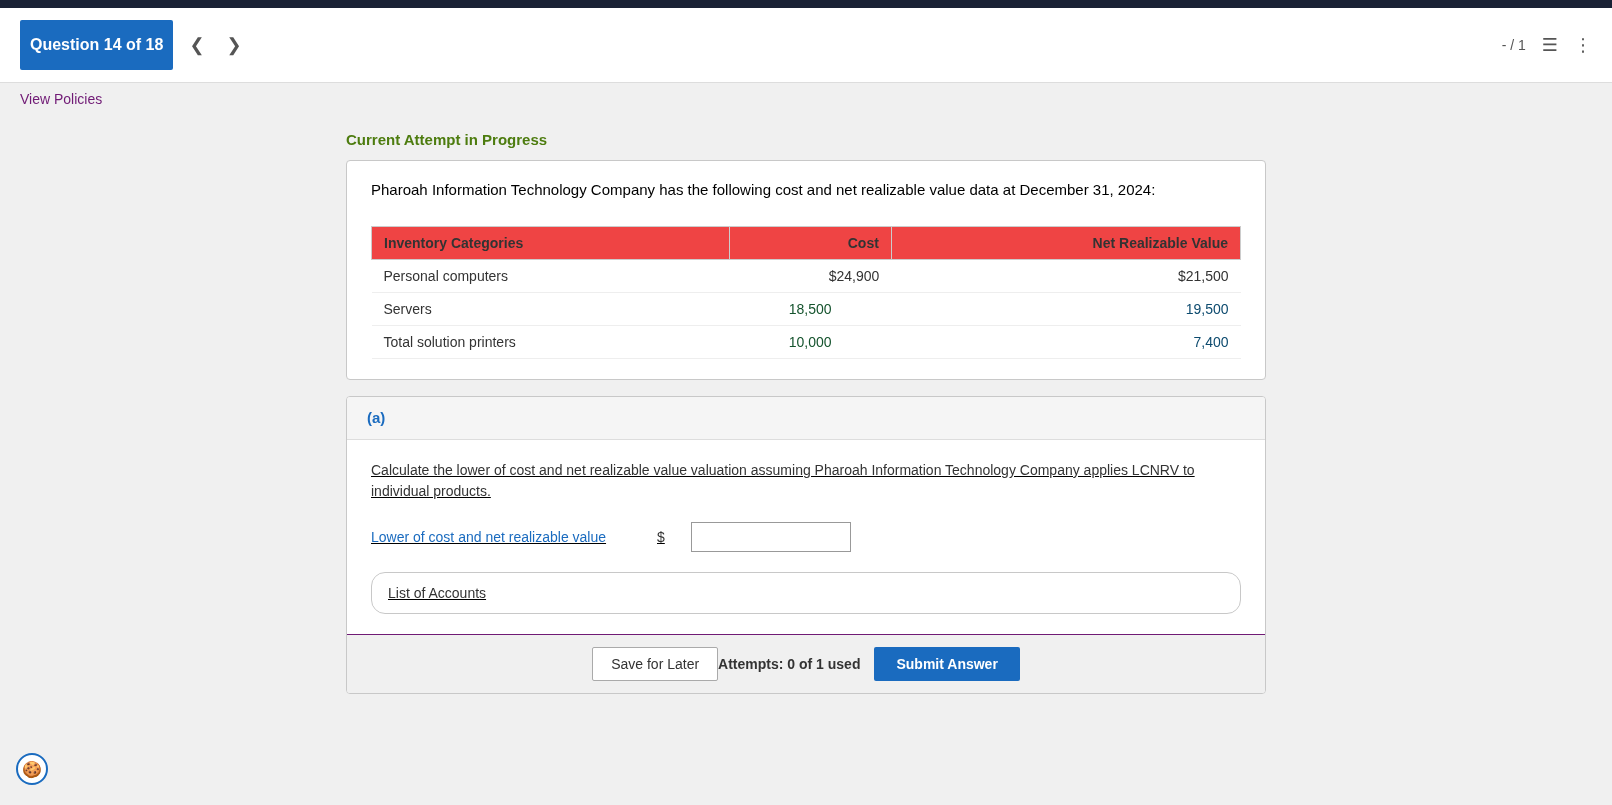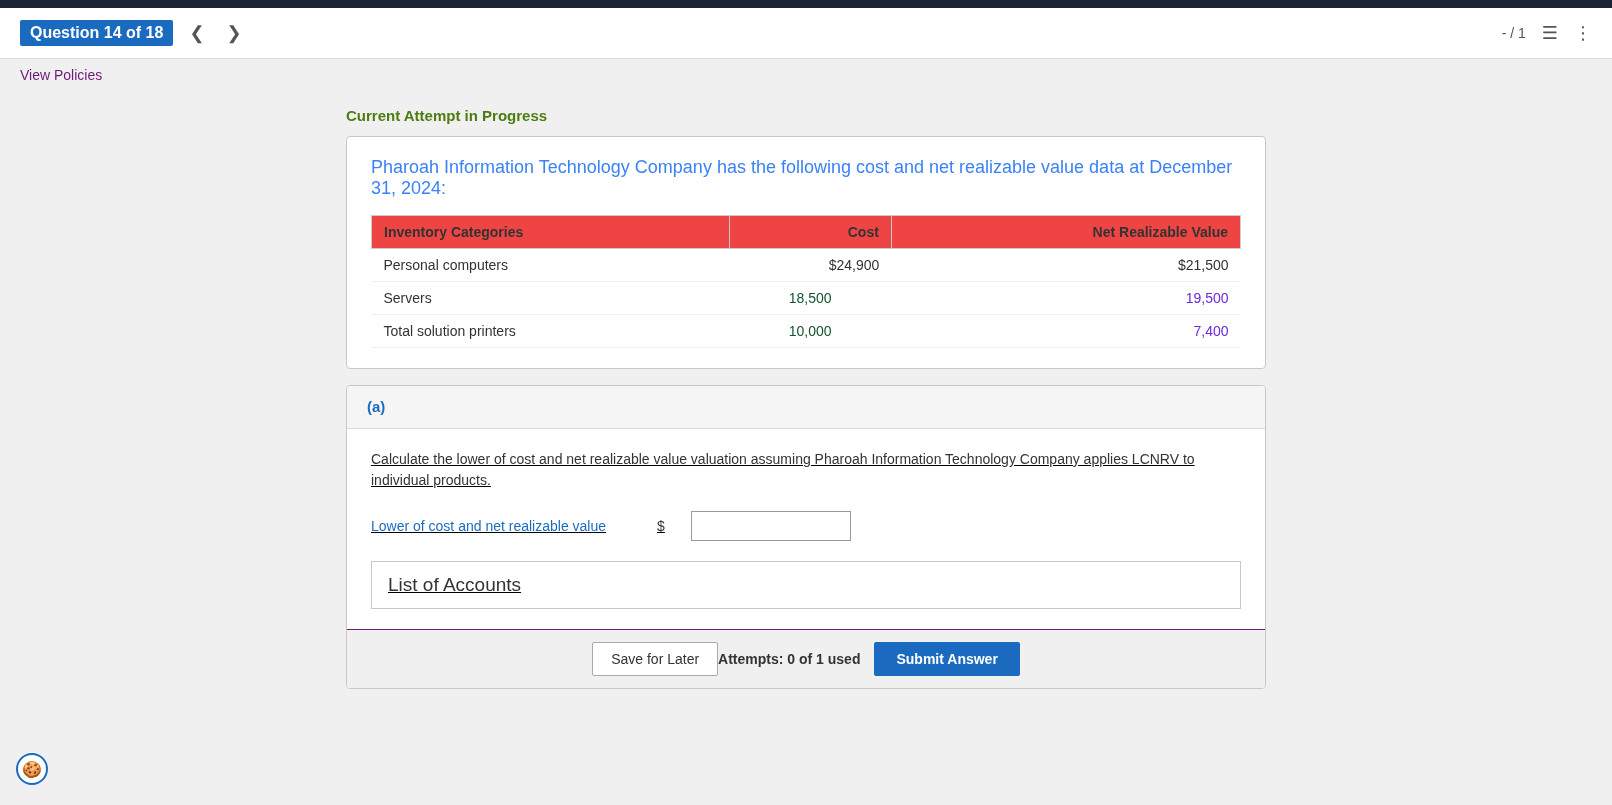--- a/index.html
+++ b/index.html
@@ -22,21 +22,21 @@
       border-bottom: 1px solid #ddd;
     }
     .header-left {
       display: flex;
       align-items: center;
       gap: 10px;
     }
     .question-title {
       background: #1a6bbf;
       color: #ffffff;
-      padding: 4px 10px;
+      padding: 16px 10px;
       font-size: 16px;
       font-weight: bold;
       border-radius: 2px;
     }
     .nav-arrow {
       font-size: 18px;
       color: #555;
       cursor: pointer;
       padding: 2px 6px;
       background: none;
@@ -77,23 +77,23 @@
       color: #4d7c0f;
     }
     .question-card {
       background: #ffffff;
       border: 1px solid #c8c8c8;
       border-radius: 4px;
       padding: 20px 24px;
       margin-bottom: 16px;
     }
     .question-text {
-      font-size: 18px;
-      color: #3b82f6;
-      margin-bottom: 16px;
+      font-size: 15px;
+      color: #000000;
+      margin-bottom: 28px;
     }
     .data-table {
       width: 100%;
       border-collapse: collapse;
       font-size: 14px;
     }
     .data-table th {
       background: #ef4444;
       padding: 8px 12px;
       text-align: left;
@@ -108,21 +108,21 @@
       padding: 8px 12px;
       color: #333;
       border-bottom: 1px solid #eee;
     }
     .data-table td.cost {
       text-align: center;
       color: #14532d;
     }
     .data-table td.nrv {
       text-align: right;
-      color: #6d28d9;
+      color: #0c4a6e;
     }
     .data-table td.cost-black {
       text-align: right;
       color: #333;
     }
     .sub-card {
       background: #ffffff;
       border: 1px solid #c8c8c8;
       border-radius: 4px;
       margin-bottom: 16px;
@@ -165,23 +165,23 @@
     }
     .value-input {
       border: 1px solid #999;
       padding: 6px 10px;
       font-size: 14px;
       width: 160px;
       outline: none;
     }
     .list-of-accounts {
       border: 1px solid #c8c8c8;
-      border-radius: 0;
+      border-radius: 14px;
       padding: 12px 16px;
-      font-size: 19px;
+      font-size: 14px;
       color: #333;
       background: #fff;
       margin-bottom: 0;
     }
     .footer-row {
       display: flex;
       align-items: center;
       justify-content: center;
       padding: 12px 20px;
       background: #f0f0f0;

